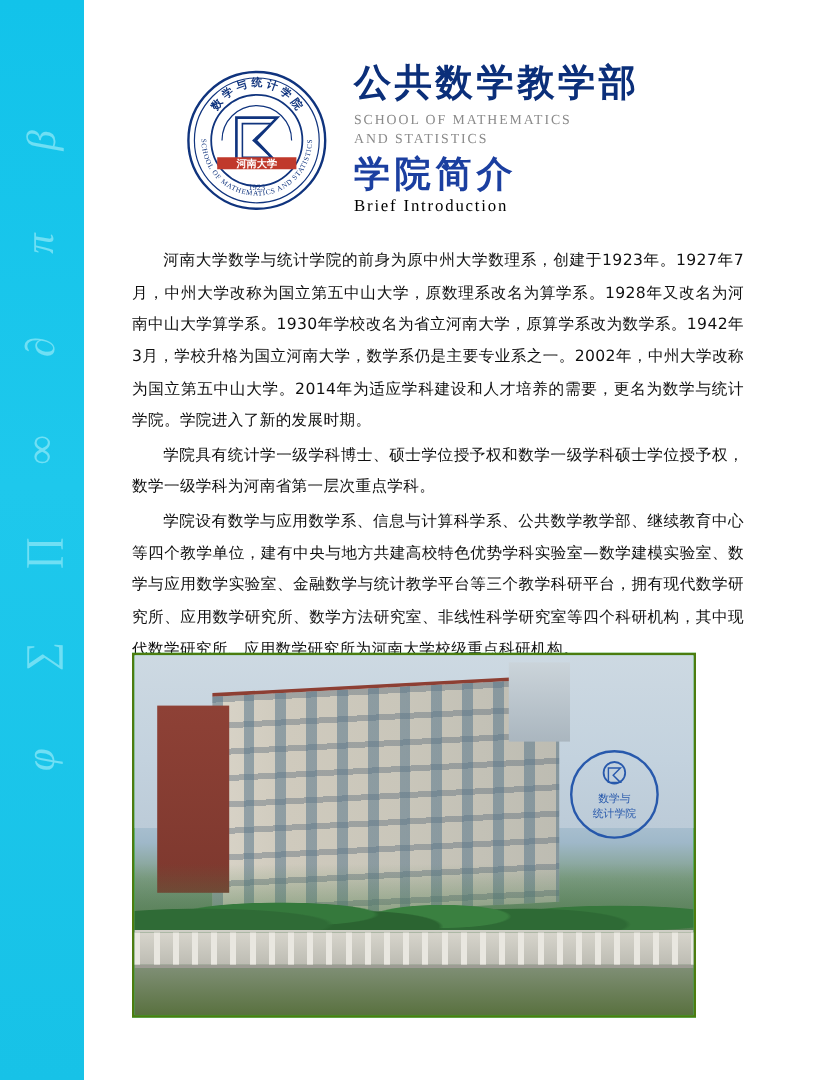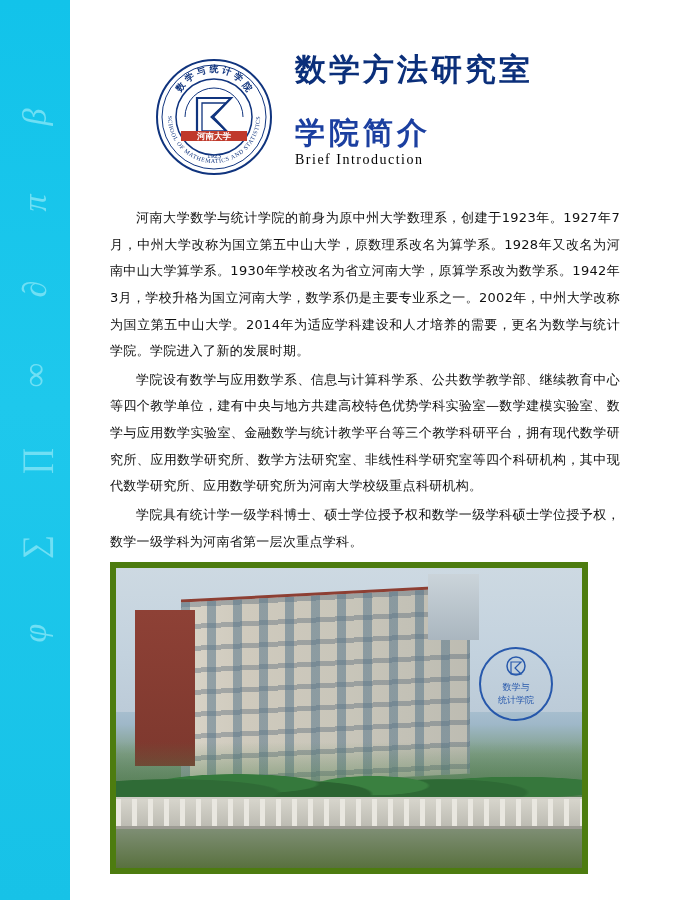--- a/index.html
+++ b/index.html
@@ -87,21 +87,21 @@
   }
   .title-en {
     margin-top: 4px;
     font-family: "Liberation Serif", serif;
     font-size: 11.5px;
     letter-spacing: 1.6px;
     color: #8a8a8a;
     line-height: 1.45;
   }
   .subtitle-cn {
-    margin-top: 28px;
+    margin-top: 4px;
     font-family: "DejaVu Sans", sans-serif;
     font-weight: bold;
     font-size: 30px;
     letter-spacing: 4px;
     color: #1b3fa0;
     line-height: 1.1;
   }
   .subtitle-en {
     margin-top: 3px;
     font-family: "Liberation Serif", serif;
@@ -123,24 +123,24 @@
     line-height: 2.05;
     text-align: justify;
     text-indent: 2em;
     margin: 0 0 2px 0;
     letter-spacing: .3px;
   }
   
   .photo-wrap {
     position: absolute;
     left: 110px;
-    top: 562px;
+    top: 544px;
     width: 466px;
     height: 300px;
-    border: 6px solid #4d7c0f;
+    border: 2px solid #4d7c0f;
     background: #22c55e;
     overflow: hidden;
   }
   .photo {
     position: absolute;
     inset: 0;
     background:
       linear-gradient(180deg, #cfe0ea 0%, #b9ccdb 38%, #9fb8c9 52%, #7f9e86 62%, #5d7e5a 78%, #6f8f6a 100%);
   }
   .sky {
@@ -258,31 +258,35 @@
         </text>
         <path id="crestBottom" d="M13 59 a46 46 0 0 0 92 0" fill="none"></path>
         <text font-family="Liberation Serif, serif" font-size="6" fill="#10347e" letter-spacing="0.6">
           <textPath href="#crestBottom" startOffset="50%" text-anchor="middle">SCHOOL OF MATHEMATICS AND STATISTICS</textPath>
         </text>
         <text x="59" y="100" text-anchor="middle" font-family="Liberation Serif, serif" font-size="7" fill="#10347e">1923</text>
       </svg>
     </div>
 
     <div class="title-block">
-      <div class="title-cn">数学方法研究室</div>
+      <div class="title-cn">公共数学教学部</div>
+      <div class="title-en">
+        <div>SCHOOL OF MATHEMATICS</div>
+        <div>AND STATISTICS</div>
+      </div>
       <div class="subtitle-cn">学院简介</div>
       <div class="subtitle-en">Brief Introduction</div>
     </div>
 
   </div>
 
   <div class="content">
     <p class="para">河南大学数学与统计学院的前身为原中州大学数理系，创建于1923年。1927年7月，中州大学改称为国立第五中山大学，原数理系改名为算学系。1928年又改名为河南中山大学算学系。1930年学校改名为省立河南大学，原算学系改为数学系。1942年3月，学校升格为国立河南大学，数学系仍是主要专业系之一。2002年，中州大学改称为国立第五中山大学。2014年为适应学科建设和人才培养的需要，更名为数学与统计学院。学院进入了新的发展时期。</p>
+    <p class="para">学院具有统计学一级学科博士、硕士学位授予权和数学一级学科硕士学位授予权，数学一级学科为河南省第一层次重点学科。</p>
     <p class="para">学院设有数学与应用数学系、信息与计算科学系、公共数学教学部、继续教育中心等四个教学单位，建有中央与地方共建高校特色优势学科实验室—数学建模实验室、数学与应用数学实验室、金融数学与统计教学平台等三个教学科研平台，拥有现代数学研究所、应用数学研究所、数学方法研究室、非线性科学研究室等四个科研机构，其中现代数学研究所、应用数学研究所为河南大学校级重点科研机构。</p>
-    <p class="para">学院具有统计学一级学科博士、硕士学位授予权和数学一级学科硕士学位授予权，数学一级学科为河南省第一层次重点学科。</p>
   </div>
 
   <div class="photo-wrap">
     <div class="photo">
       <div class="sky"></div>
       <div class="building"></div>
       <div class="building-left"></div>
       <div class="tower"></div>
       <div class="trees"></div>
       <div class="fence"></div>

